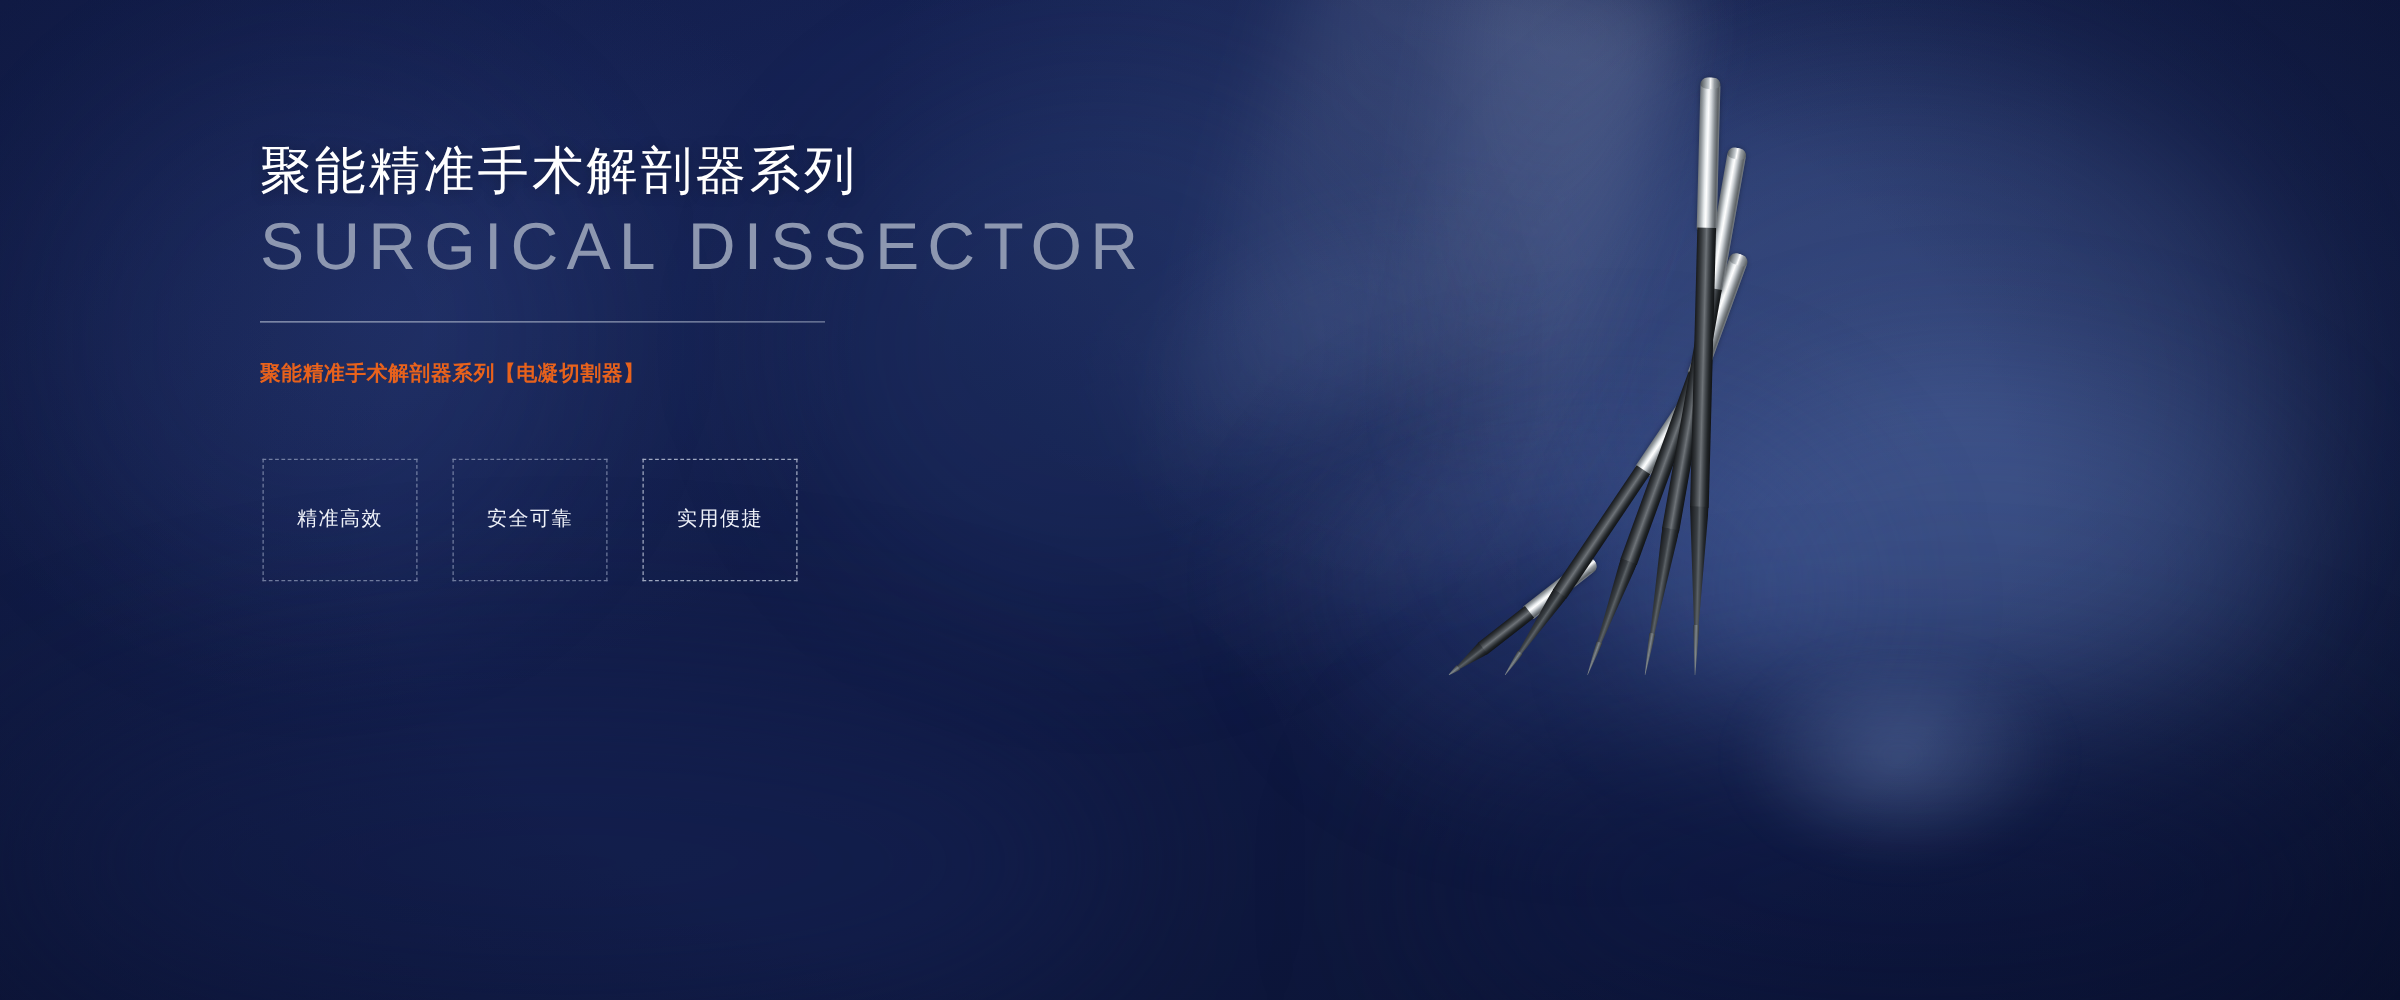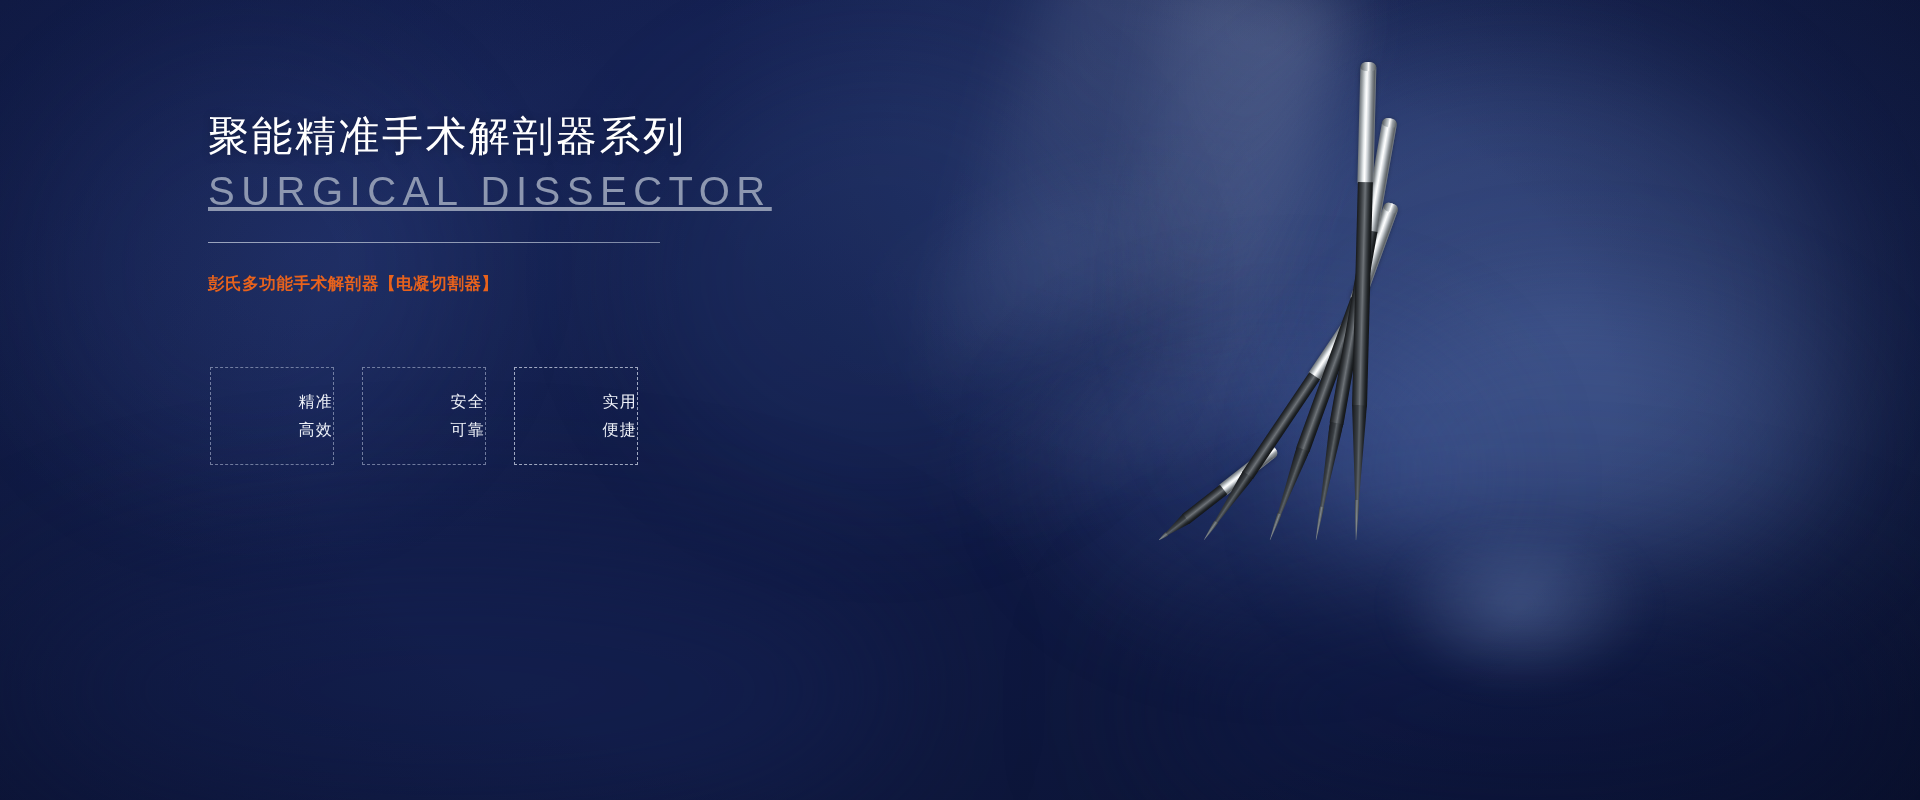--- a/index.html
+++ b/index.html
@@ -35,38 +35,38 @@
   .vign{position:absolute;inset:0;background:radial-gradient(ellipse 1250px 760px at 960px 400px, rgba(0,0,0,0) 52%, rgba(5,10,32,0.45) 100%);}
 
   
   .content{position:absolute;left:208px;top:112px;width:640px;}
   .title-cn{
     font-size:41px;line-height:1.18;color:#ffffff;font-weight:400;
     letter-spacing:2.5px;white-space:nowrap;
     text-shadow:0 1px 10px rgba(0,0,0,.28);
   }
   .title-en{
-    margin-top:9px;font-size:40px;line-height:1.1;font-weight:300;
-    color:#8d97b0;letter-spacing:6.5px;white-space:nowrap;text-decoration:underline;
+    margin-top:9px;font-size:53px;line-height:1.1;font-weight:300;
+    color:#8d97b0;letter-spacing:6.5px;white-space:nowrap;
   }
   .divider{
     margin-top:29px;width:452px;height:1px;
     background:linear-gradient(90deg,#9aa4bd 0%,#8b95b0 70%,#79melt 100%);
     background:linear-gradient(90deg,#9aa4bd 0%,#8d97b2 72%,#7a85a3 100%);
   }
   .subtitle{
     margin-top:30px;font-size:16.5px;font-weight:700;color:#e8621c;
     letter-spacing:.6px;white-space:nowrap;
   }
 
   
   .features{position:absolute;left:210px;top:367px;display:flex;gap:28px;}
   .feature{
     width:122px;height:96px;
-    display:flex;flex-direction:column;align-items:flex-end;justify-content:center;
+    display:flex;flex-direction:row;align-items:center;justify-content:center;
     border:1px dashed rgba(215,222,238,.72);
     color:#eef1f8;font-size:16px;line-height:1.72;letter-spacing:1.2px;
   }
   .feature.dim{border-color:rgba(168,178,205,.62);}
   .feature .ln{display:block;}
 
   
   .tools{position:absolute;left:0;top:0;width:1920px;height:800px;pointer-events:none;}
   .tool{position:absolute;transform-origin:50% 100%;}
   .tool .handle{
@@ -157,21 +157,21 @@
       <div class="needle" style="top:438px;width:5px;height:40px;"></div>
     </div>
   </div>
 
   <div class="vign"></div>
 
   <div class="content">
     <div class="title-cn">聚能精准手术解剖器系列</div>
     <div class="title-en">SURGICAL DISSECTOR</div>
     <div class="divider"></div>
-    <div class="subtitle">彭氏多功能手术解剖器【电凝切割器】</div>
+    <div class="subtitle">聚能精准手术解剖器系列【电凝切割器】</div>
   </div>
 
   <div class="features">
     <div class="feature dim">
       <span class="ln">精准</span>
       <span class="ln">高效</span>
     </div>
     <div class="feature dim">
       <span class="ln">安全</span>
       <span class="ln">可靠</span>

